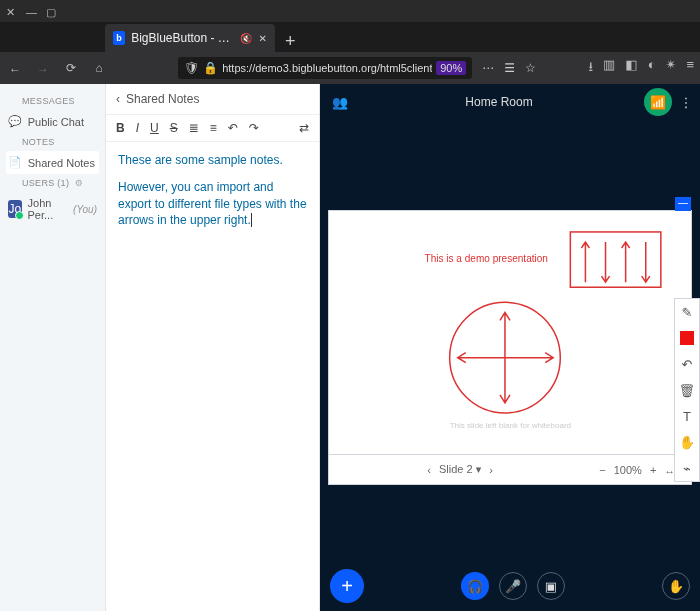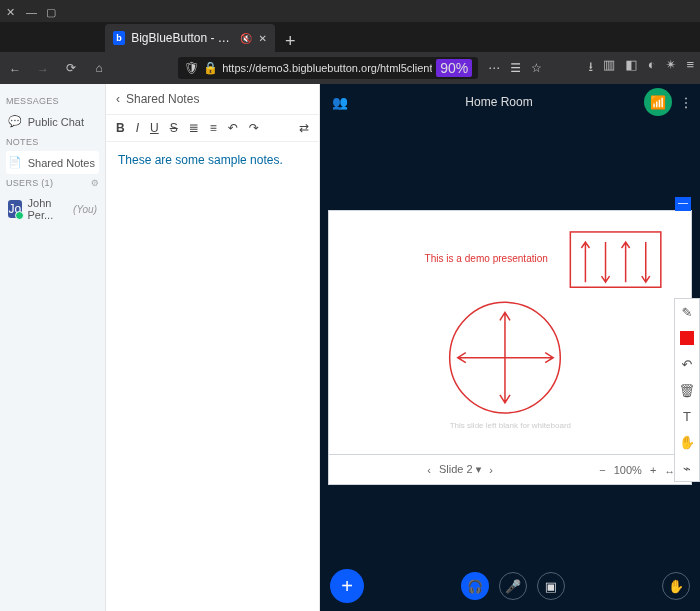--- a/index.html
+++ b/index.html
@@ -10,26 +10,26 @@
   .browser-tabs{height:30px;background:#1c1c1c;display:flex;align-items:flex-end;color:#ddd;font-size:12px}
   .browser-tab{height:28px;background:#323234;border-radius:4px 4px 0 0;margin-left:105px;display:flex;align-items:center;padding:0 8px;max-width:170px;gap:6px}
   .favicon{width:14px;height:14px;border-radius:2px;background:#0b5cff;color:#fff;display:flex;align-items:center;justify-content:center;font-size:9px;font-weight:bold}
   .tab-label{white-space:nowrap;overflow:hidden;text-overflow:ellipsis;max-width:110px;color:#eee}
   .audio-ico,.close-tab{color:#ccc;font-size:10px}
   .new-tab{color:#ccc;font-size:18px;padding:0 10px}
   .url-bar{height:32px;background:#323234;display:flex;align-items:center;padding:0 6px;gap:10px;color:#ccc;font-size:12px}
   .nav-ico{width:18px;text-align:center;color:#bbb}
   .addr{flex:0 0 180px;display:flex;align-items:center;background:#1b1b1b;border-radius:3px;height:22px;padding:0 6px;gap:4px;margin-left:60px}
   .addr input{background:transparent;border:none;color:#ddd;font-size:11px;width:210px;outline:none}
-  .zoom-badge{background:#6d28d9;border-radius:2px;padding:1px 4px;font-size:14px;color:#ddd}
+  .zoom-badge{background:#4c1d95;border-radius:2px;padding:1px 4px;font-size:11px;color:#ddd}
   .rt{display:flex;gap:10px;margin-left:auto;color:#bbb;font-size:13px}
   
   .app{display:flex;height:527px;width:700px;background:#fff}
   .lsb{width:105px;background:#f3f6f9;padding:8px 6px;color:#666;font-size:11px}
-  .lsb .hdr{text-transform:uppercase;font-size:9px;color:#8a8a8a;letter-spacing:.3px;margin:4px 0}
+  .lsb .hdr{text-transform:uppercase;font-size:9px;color:#8a8a8a;letter-spacing:.3px;margin:4px 16px}
   .lsb .row{display:flex;align-items:center;gap:6px;padding:5px 2px;color:#555}
   .lsb .row.sel{background:#fff;border-radius:3px}
   .usericon{width:18px;height:18px;border-radius:3px;background:#3b55a0;color:#fff;font-size:12px;display:flex;align-items:center;justify-content:center;position:relative}
   .usericon::after{content:"";position:absolute;right:-2px;bottom:-2px;width:7px;height:7px;border-radius:50%;background:#17c671;border:1px solid #fff}
   .gear{float:right;color:#aaa}
   .you{color:#999;font-style:italic;font-size:10px}
   
   .notes{width:215px;border-left:1px solid #e5e5e5;border-right:1px solid #e5e5e5;display:flex;flex-direction:column}
   .notes-head{display:flex;align-items:center;gap:6px;padding:8px 10px;color:#555;font-size:12px;border-bottom:1px solid #eee}
   .notes-tools{display:flex;align-items:center;gap:11px;padding:6px 10px;color:#444;font-size:12px;border-bottom:1px solid #eee}
@@ -136,20 +136,21 @@
       <s>S</s>
       <span>≣</span>
       <span>≡</span>
       <span>↶</span>
       <span>↷</span>
       <span class="sp"></span>
       <span>⇄</span>
     </div>
     <div class="notes-body">
       <p>These are some sample notes.</p>
+      <p><span>However, you can import and export to different file types with the arrows in the upper right.</span><span class="cursor"> </span></p>
     </div>
   </div>
 
   <div class="stage">
     <div class="stage-top">
       <span class="iconbtn" style="margin-left:6px">👥</span>
       <span class="title">Home Room</span>
       <span class="iconbtn green">📶</span>
       <span class="iconbtn">⋮</span>
     </div>

